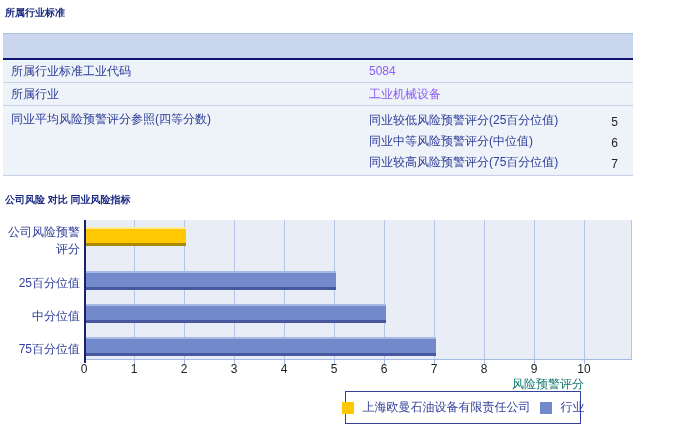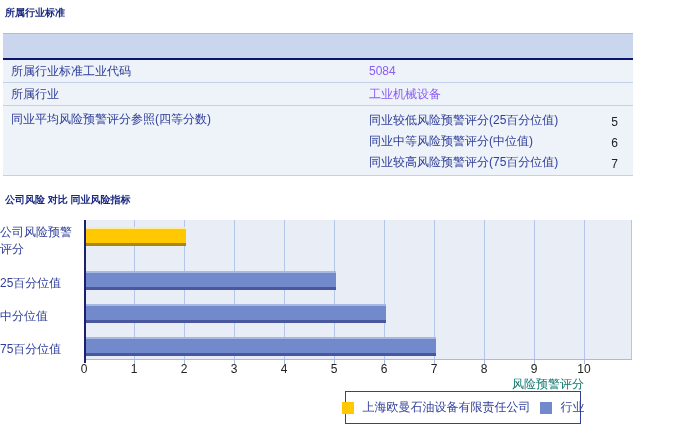--- a/index.html
+++ b/index.html
@@ -20,21 +20,21 @@
   .trow .lbl{width:350px;padding-left:8px;color:#31409a;white-space:nowrap}
   .trow .val{padding-left:8px;color:#8b5cf6;white-space:nowrap}
   .grow{display:flex;background:#eef2f9;border-bottom:1px solid #c4d1e8;padding:2px 0 4px 0}
   .grow .lbl{width:350px;padding-left:8px;color:#31409a;padding-top:3px;white-space:nowrap}
   .gitems{width:272px}
   .gitem{display:flex;height:21px;align-items:flex-end}
   .gitem .glbl{flex:1;padding-left:8px;color:#31409a;white-space:nowrap}
   .gitem .gval{width:28px;text-align:right;padding-right:15px;color:#222}
 
   
-  .cat-label{position:absolute;left:0;width:80px;color:#31409a;font-size:12px;line-height:17px}
+  .cat-label{position:absolute;left:0;width:80px;text-align:right;color:#31409a;font-size:12px;line-height:17px}
   #plot{position:absolute;left:84px;top:220px;width:548px;height:139px;background:#e9edf6}
   .grid-v{position:absolute;top:0;width:1px;height:139px;background:#b3c6e8}
   #y-axis{position:absolute;left:0;top:0;width:2px;height:143px;background:#1a1f70;z-index:3}
   #x-axis{position:absolute;left:0;top:139px;width:548px;height:1px;background:#a5bce2}
   .tickmark{position:absolute;top:139px;width:1px;height:5px;background:#a5bce2}
   .bar{position:absolute;left:2px;height:19px;box-sizing:border-box;z-index:2}
   .bar-company{background:#ffc800;border-top:2px solid #ffeb9c;border-bottom:3px solid #a98a00}
   .bar-industry{background:#7289cb;border-top:2px solid #a6b8e4;border-bottom:3px solid #49579e}
   #xtick-row{position:absolute;left:84px;top:362px;width:560px;height:14px}
   .xtick{position:absolute;width:26px;margin-left:-13px;text-align:center;color:#222;font-size:12px}

